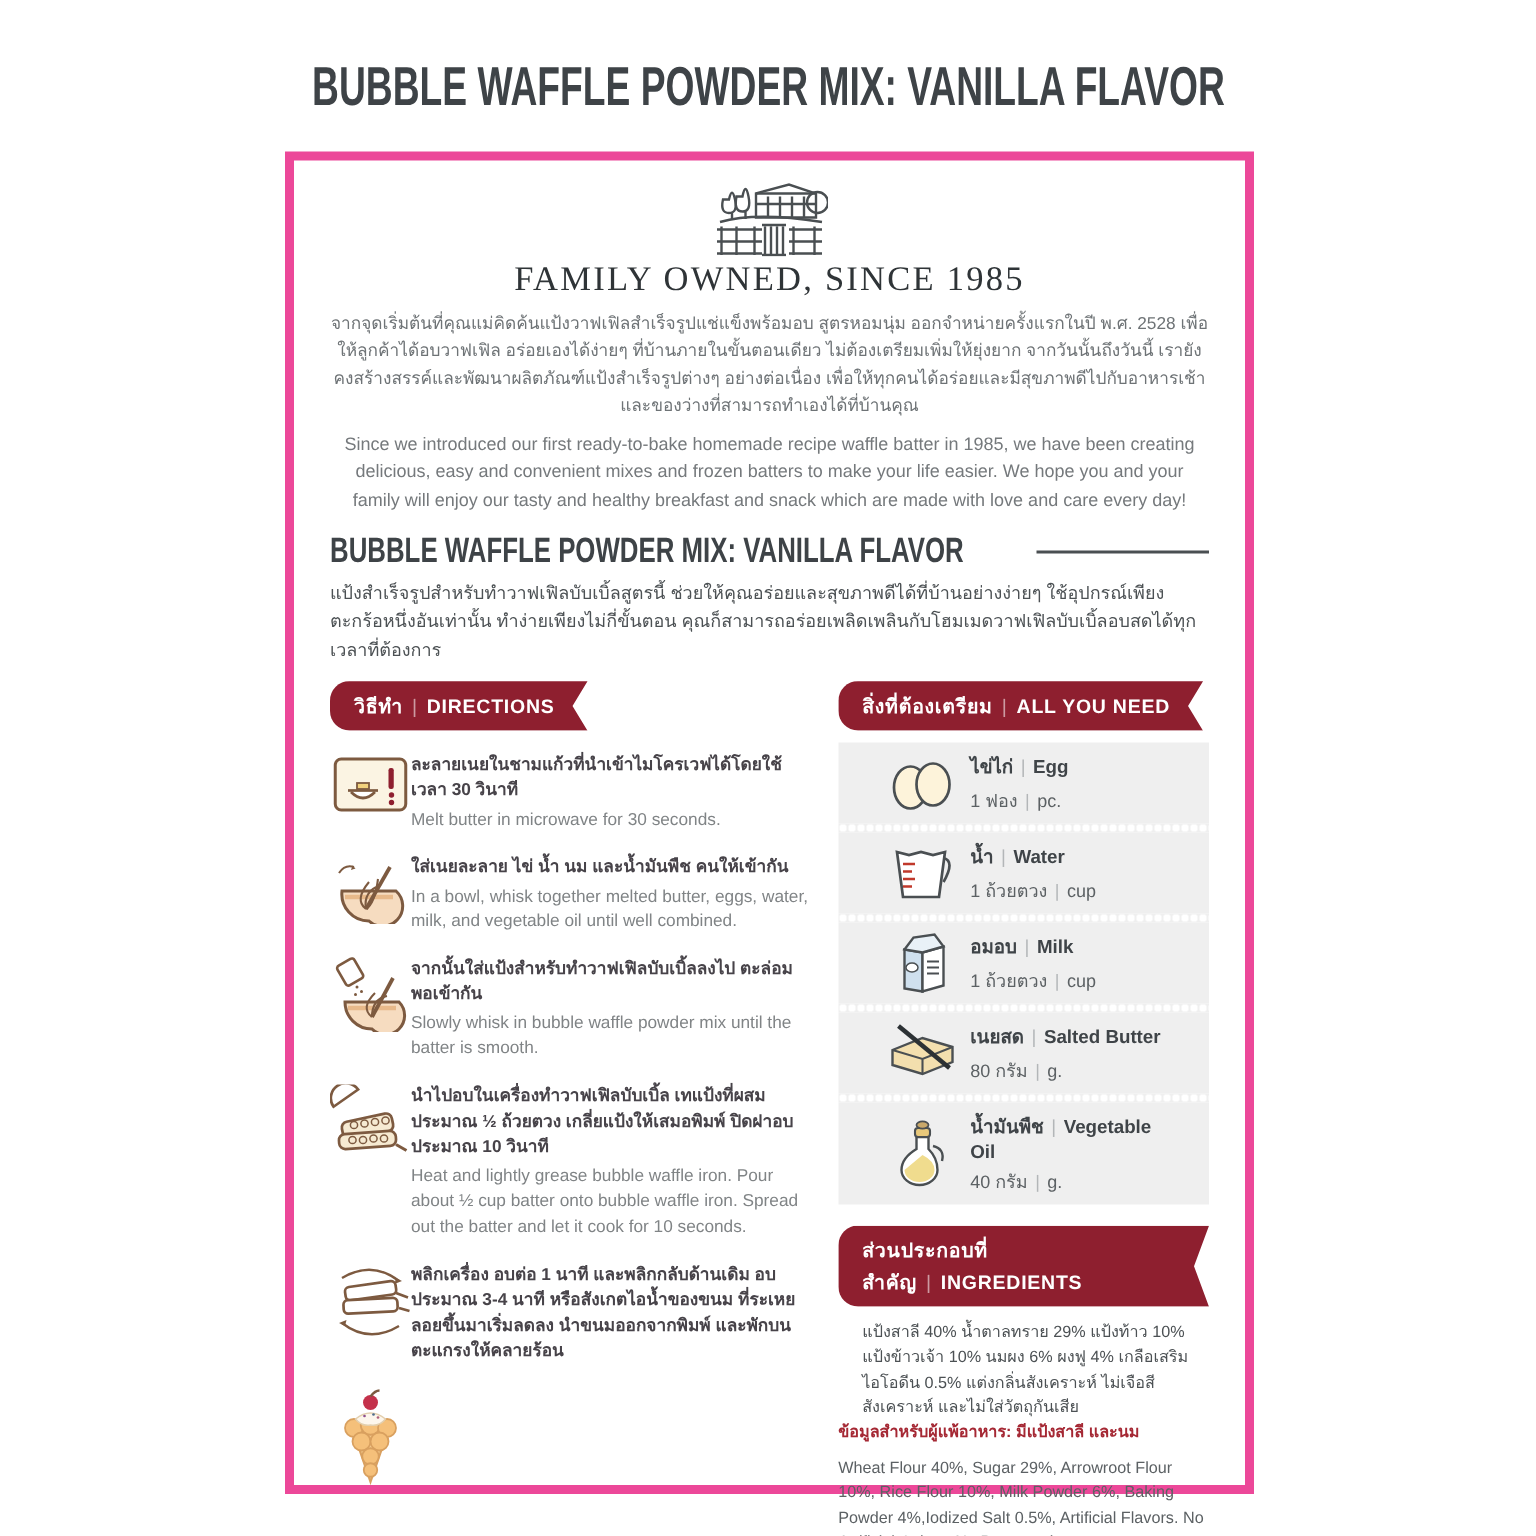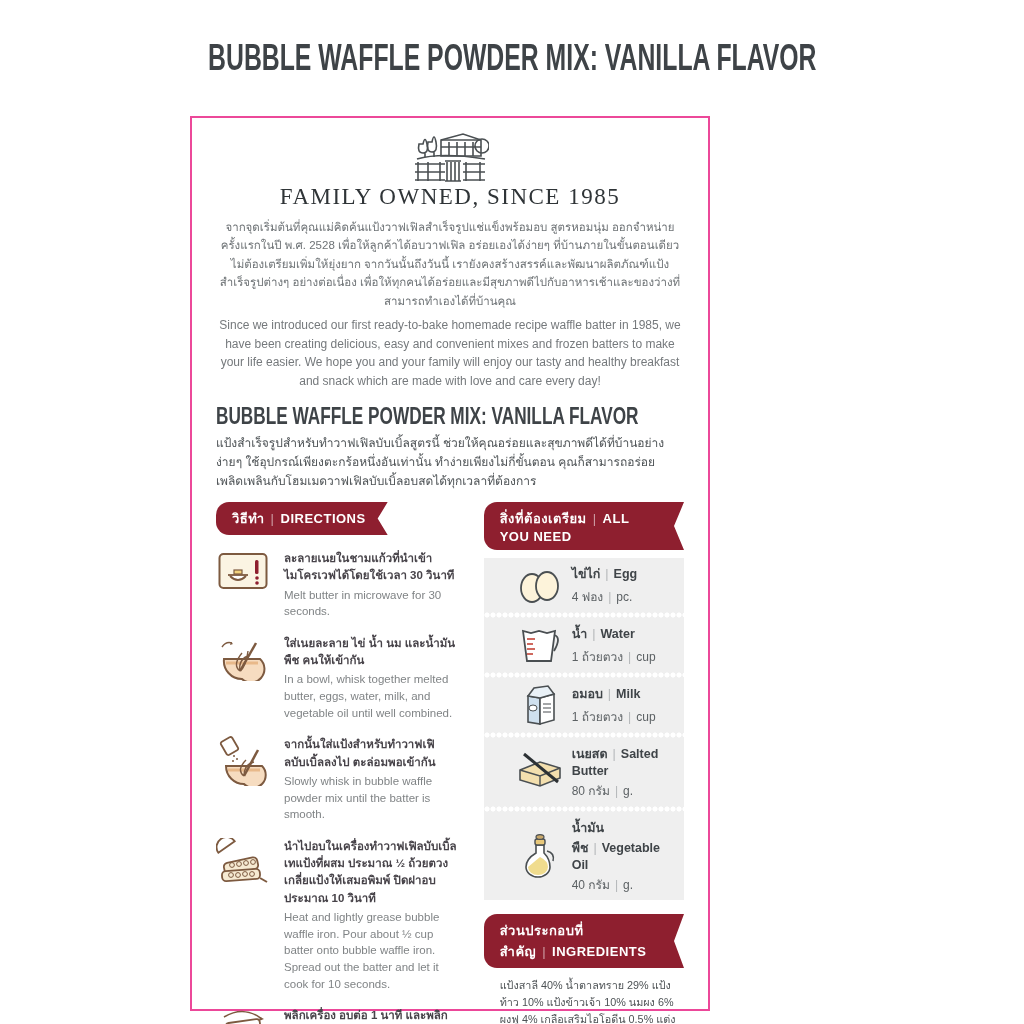--- a/index.html
+++ b/index.html
@@ -7,22 +7,22 @@
   .page {
     width:1024px; height:1024px; background:#fff; position:relative;
     font-family:"Liberation Sans","DejaVu Sans",sans-serif; overflow:hidden;
   }
   .page-title {
     position:absolute; top:40px; left:0; width:100%; text-align:center;
     font-size:31px; font-weight:bold; color:#3e4347; letter-spacing:0px;
   }
   .page-title span { display:inline-block; transform:scale(.8,1.18); transform-origin:center; white-space:nowrap; }
   .label-box {
-    position:absolute; left:190px; top:116px; width:520px; height:895px;
-    border:2px solid #ec4899; background:#fff; padding:10px 24px;
+    position:absolute; left:190px; top:101px; width:646px; height:895px;
+    border:6px solid #ec4899; background:#fff; padding:10px 24px;
   }
   .logo-wrap { text-align:center; margin-top:2px; }
   .tagline {
     text-align:center; font-family:"Liberation Serif","DejaVu Serif",serif;
     font-size:23px; color:#2f3437; letter-spacing:1.5px; margin-top:2px;
   }
   .intro-th { margin-top:8px; text-align:center; font-size:11.5px; line-height:1.6; color:#6e7376; }
   .intro-en { margin-top:6px; text-align:center; font-size:12px; line-height:1.55; color:#75797c; }
   .section-head { display:flex; align-items:center; gap:12px; margin-top:14px; }
   .section-head h2 {
@@ -35,21 +35,21 @@
   .cols { display:flex; margin-top:12px; gap:18px; }
   .col-left { width:340px; }
   .col-right { width:262px; }
   .ribbon {
     display:inline-block; background:#8e1f2f; color:#fff; font-weight:bold;
     font-size:13px; padding:6px 22px 6px 16px; border-radius:13px 0 0 13px;
     clip-path:polygon(0 0,100% 0,calc(100% - 10px) 50%,100% 100%,0 100%);
     letter-spacing:.5px;
   }
   .ribbon .sep { opacity:.55; font-weight:normal; padding:0 6px; }
-  .step { display:flex; gap:14px; margin-top:15px; align-items:flex-start; }
+  .step { display:flex; margin-top:15px; align-items:flex-start; }
   .step .icn { width:54px; flex:0 0 54px; display:flex; justify-content:center; }
   .step-th { font-size:11.5px; font-weight:bold; color:#474349; line-height:1.5; }
   .step-en { font-size:11.5px; color:#808486; line-height:1.45; margin-top:2px; }
   .need-list { margin-top:8px; }
   .need-item { background:#efefef; display:flex; align-items:center; padding:6px 24px; min-height:50px; }
   .need-item .icn { width:64px; flex:0 0 64px; display:flex; justify-content:center; }
   .need-name { font-size:12.5px; font-weight:bold; color:#3f4448; }
   .need-name .d, .need-qty .d { color:#b3b6b8; font-weight:normal; padding:0 5px; }
   .need-qty { font-size:12px; color:#5c6164; margin-top:3px; }
   .perf { height:6px; background:radial-gradient(circle at 3px 3px,#fff 2.4px,#efefef 2.7px) 0 0/6px 6px; }
@@ -241,21 +241,21 @@
         <div class="need-list">
           <div class="need-item">
             <div class="icn">
               <svg width="46" height="38" viewBox="0 0 46 38">
                 <ellipse cx="15" cy="22" rx="11" ry="14" fill="#fdf3da" stroke="#4a4f52" stroke-width="1.8"></ellipse>
                 <ellipse cx="30" cy="20" rx="11" ry="14" fill="#fdf3da" stroke="#4a4f52" stroke-width="1.8"></ellipse>
               </svg>
             </div>
             <div>
               <div class="need-name"><span>ไข่ไก่</span><span class="d">|</span><span>Egg</span></div>
-              <div class="need-qty"><span>4 ฟอง</span><span class="d">|</span><span>pc.</span></div>
+              <div class="need-qty"><span>1 ฟอง</span><span class="d">|</span><span>pc.</span></div>
             </div>
           </div>
           <div class="perf"></div>
           <div class="need-item">
             <div class="icn">
               <svg width="46" height="40" viewBox="0 0 46 40">
                 <path d="M6 6 L10 36 L34 36 L38 6 L30 8 L22 6 L14 8 Z" fill="#fff" stroke="#4a4f52" stroke-width="1.8"></path>
                 <path d="M37 10 q8 2 0 16" fill="none" stroke="#4a4f52" stroke-width="1.8"></path>
                 <path d="M10 14 h8 M10 19 h6 M10 24 h8 M10 29 h6" stroke="#c0392b" stroke-width="1.6"></path>
               </svg>

